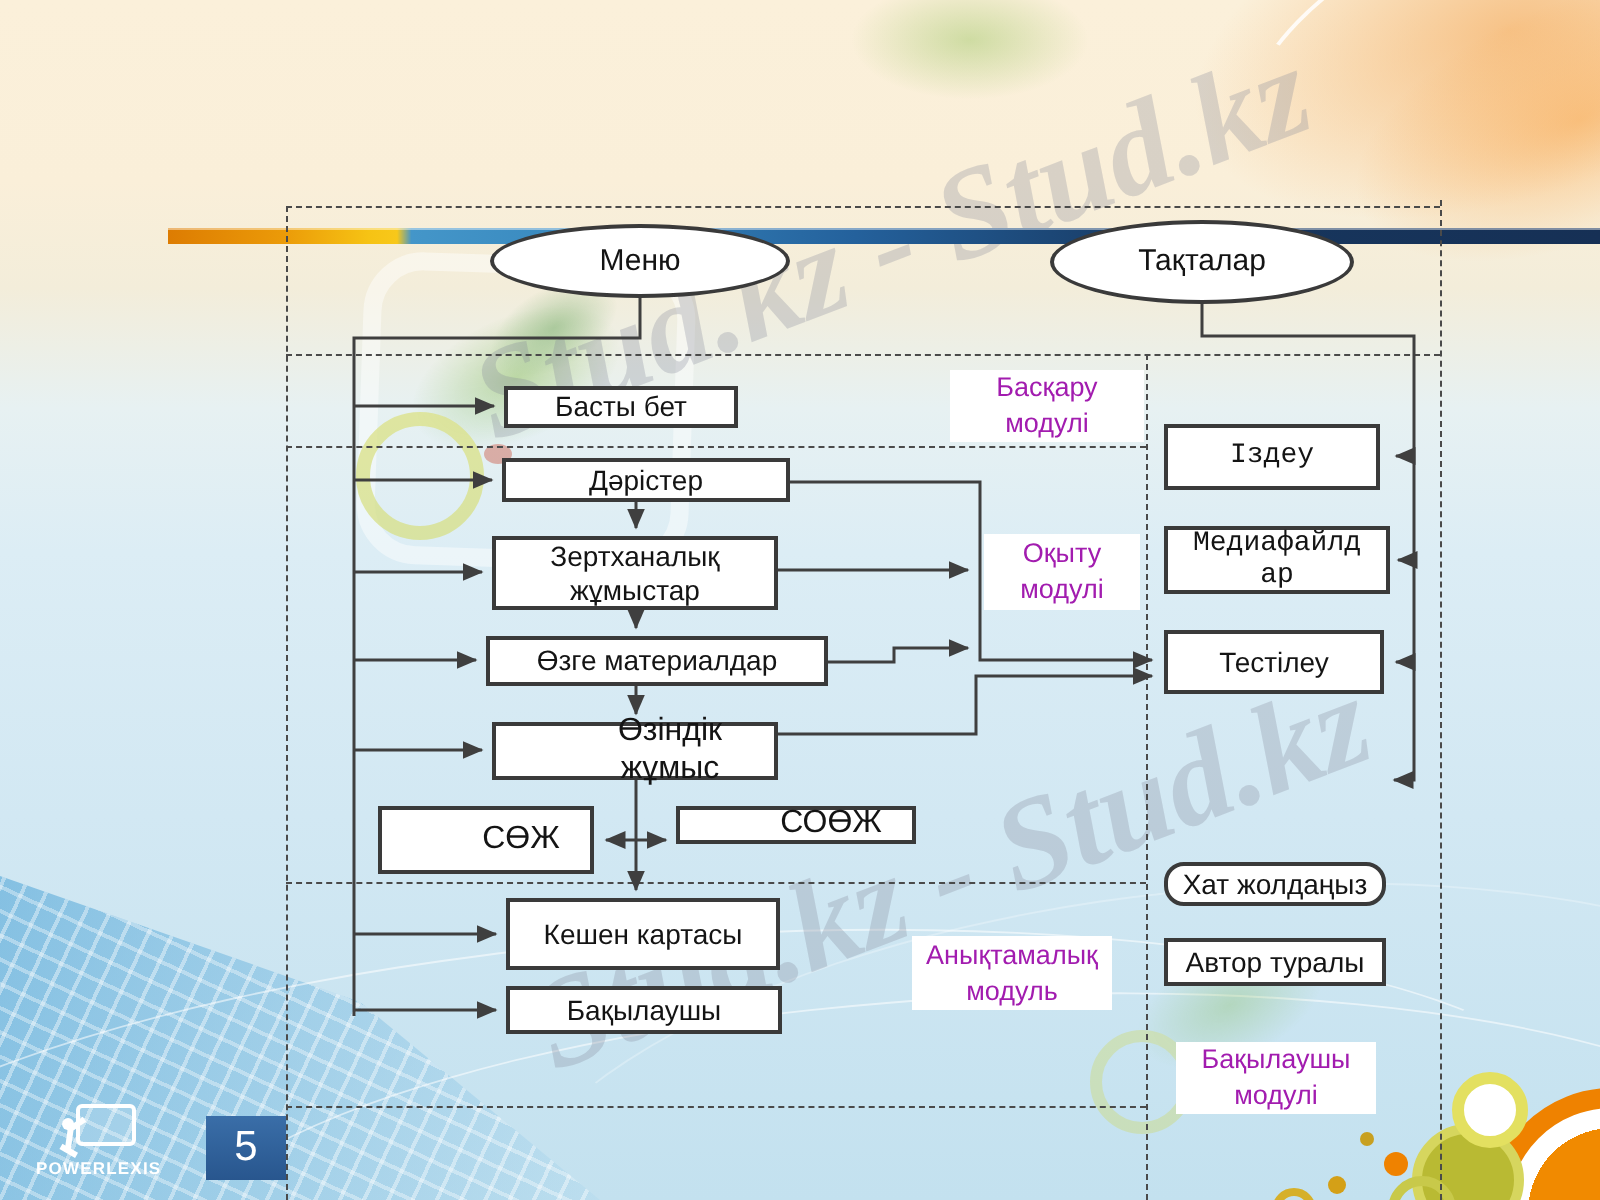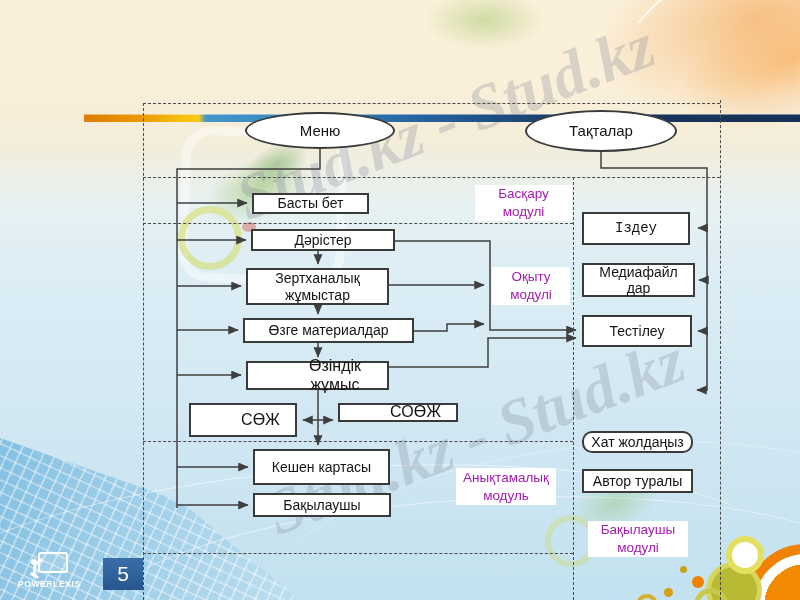--- a/index.html
+++ b/index.html
@@ -70,21 +70,21 @@
   .dash{position:absolute; z-index:3;}
   .dh{border-top:1px dashed #4a4a4a; height:0;}
   .dv{border-left:1px dashed #4a4a4a; width:0;}
   
   .node{position:absolute; z-index:5; box-sizing:border-box; background:#fff;
       border:2px solid #3a3a3a; color:#141414; display:flex; align-items:center; justify-content:center;
       text-align:center; font-size:14px; line-height:1.15; padding:1px 4px;}
   .ellipse{border-radius:50%; border-width:2px; font-size:15px;}
   .mod{position:absolute; z-index:5; background:#fff; color:#a21caf; display:flex; align-items:center;
       justify-content:center; text-align:center; font-size:13.5px; line-height:1.3; padding:2px 3px; box-sizing:border-box;}
-  .wrap{word-break:break-all; padding:1px 12px;}
+  .wrap{word-break:break-all; padding:1px 12px;font-family:Liberation Mono, monospace;}
   .big{font-size:16px;padding-left:39px;}
   svg.conn{position:absolute; z-index:4; left:0; top:0; pointer-events:none;}
   
   .pagebox{position:absolute; z-index:6; left:103px; top:558px; width:40px; height:32px;
       background:linear-gradient(180deg,#3a6ea8,#28568e); color:#fff; font-size:21px;
       display:flex; align-items:center; justify-content:center;}
   .plex{position:absolute; z-index:6; left:18px; top:548px; width:90px; height:46px; color:#fff;}
   .plex .board{position:absolute; left:20px; top:4px; width:26px; height:17px; border:2px solid #fff; border-radius:3px; background:rgba(255,255,255,.15);}
   .plex .head{position:absolute; left:13px; top:11px; width:6px; height:6px; border-radius:50%; background:#fff;}
   .plex .body{position:absolute; left:15px; top:17px; width:3px; height:11px; background:#fff; transform:rotate(8deg);}

